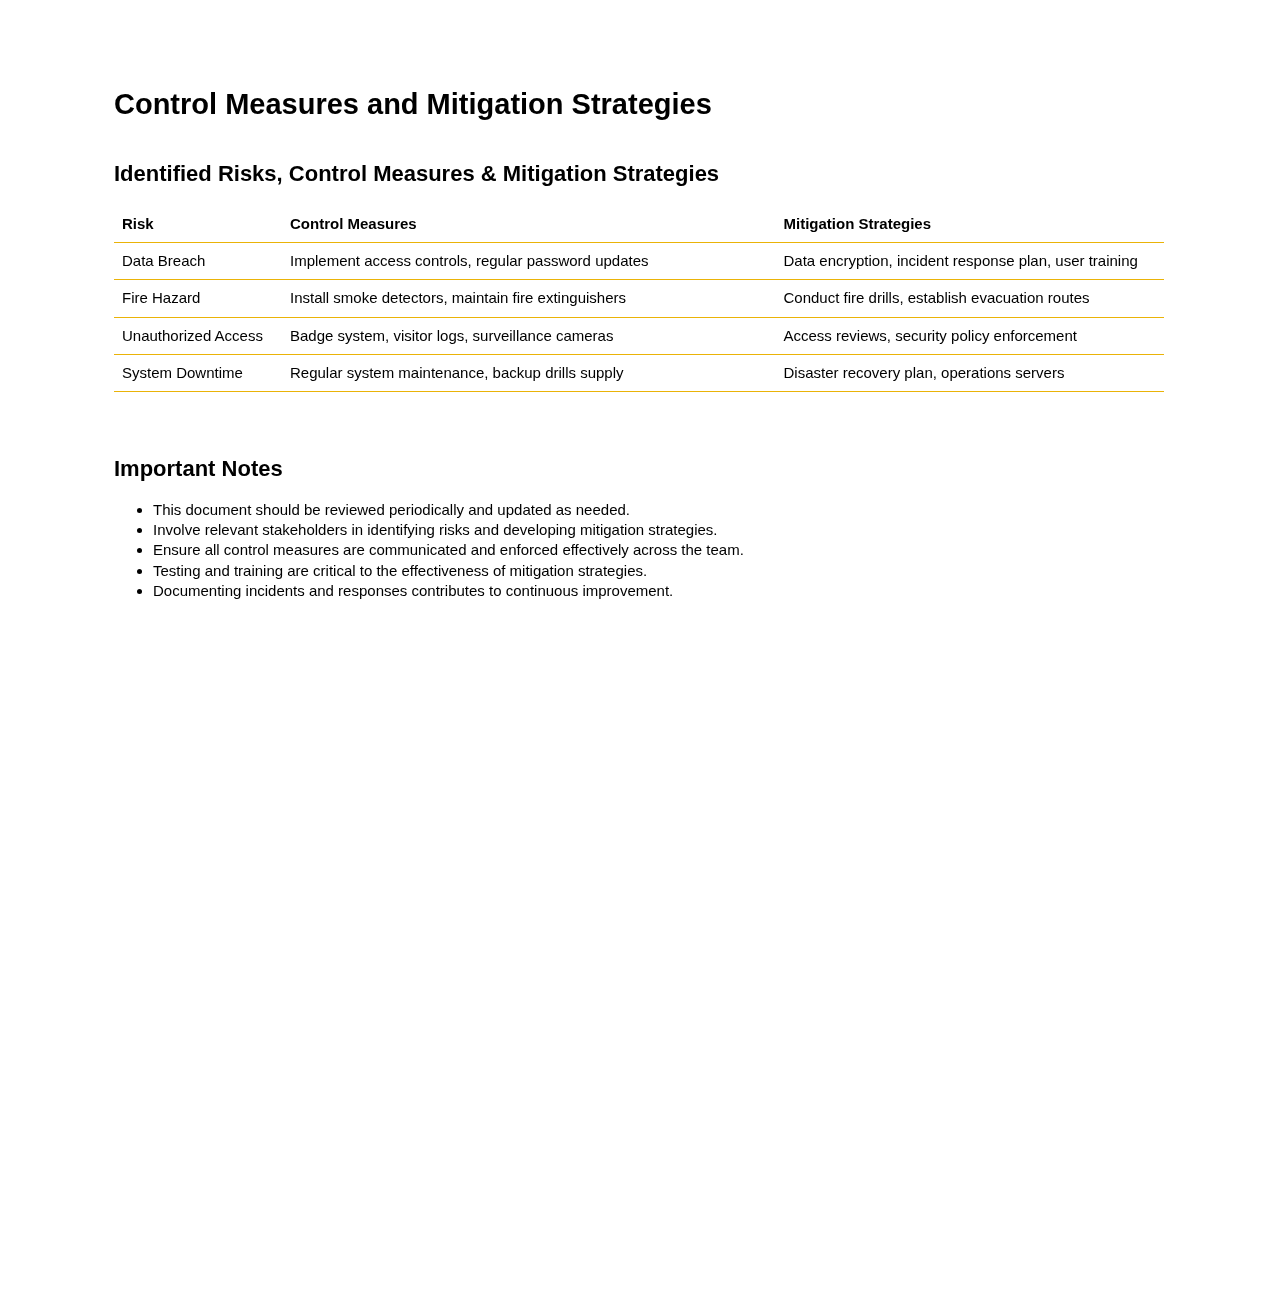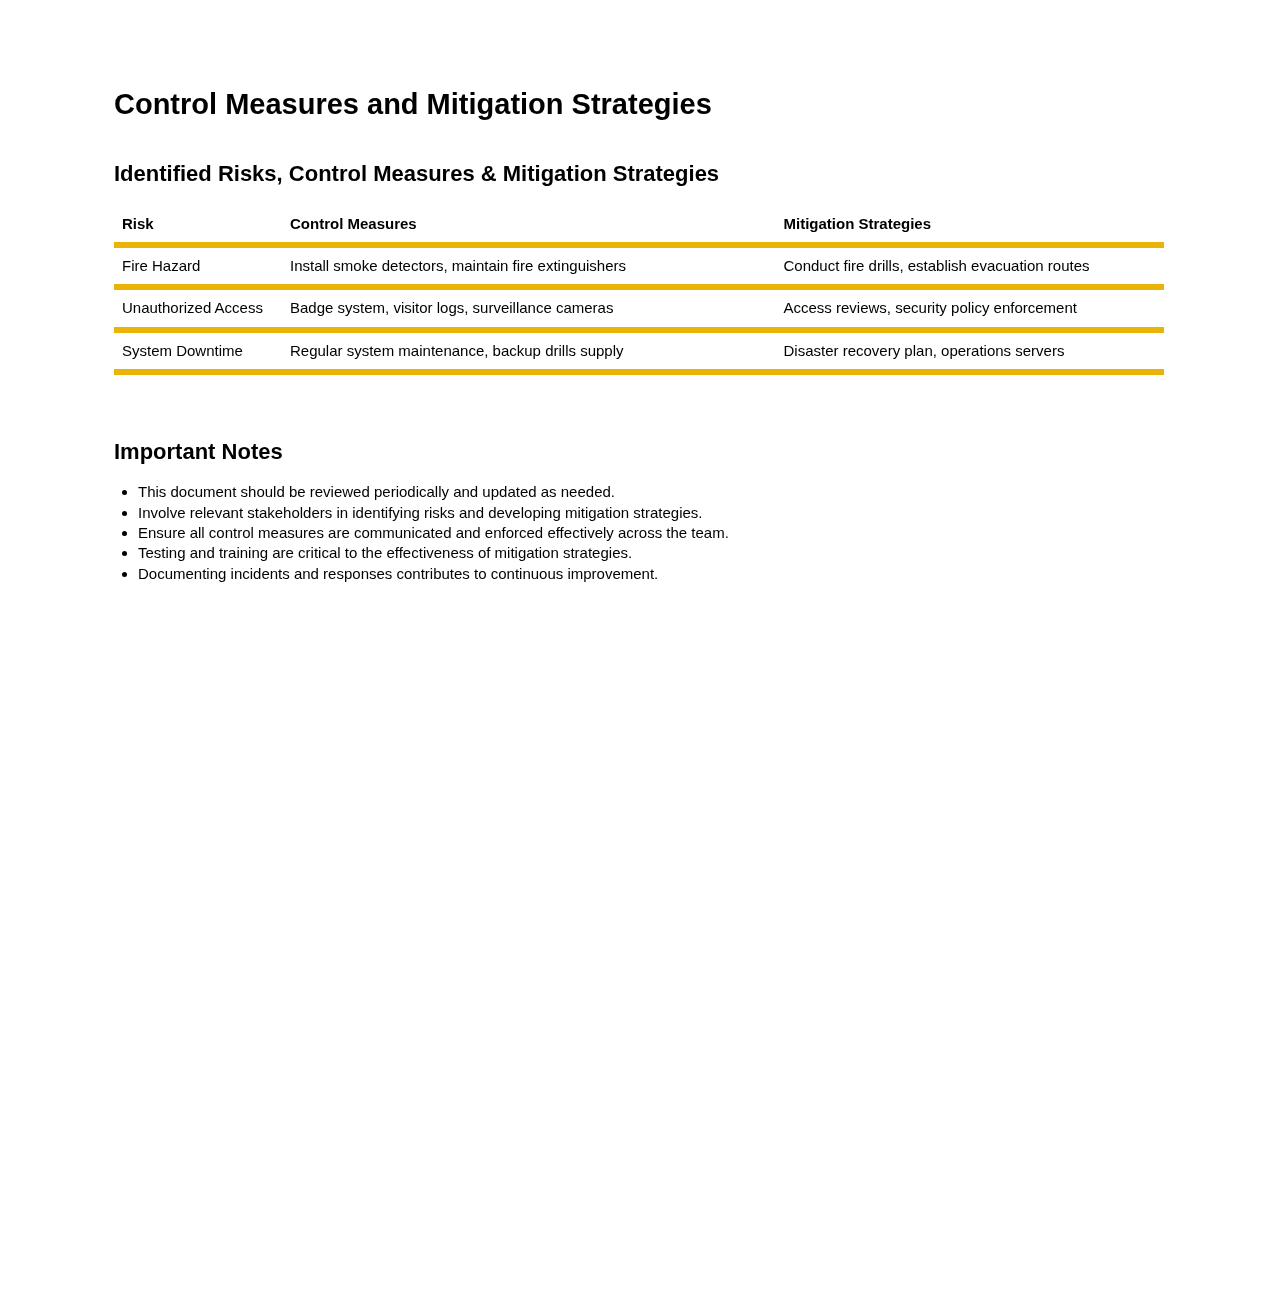--- a/index.html
+++ b/index.html
@@ -45,31 +45,31 @@
     border-collapse: collapse;
     width: 100%;
     font-size: 15px;
     margin-top: 18px;
   }
   table.risk-table th,
   table.risk-table td {
     text-align: left;
     vertical-align: middle;
     padding: 9px 8px;
-    border-bottom: 6px solid #eab308;
+    border-bottom: 1px solid #eab308;
     line-height: 1.22;
   }
   table.risk-table th {
     font-weight: bold;
   }
   col.col-risk { width: 16%; }
   col.col-control { width: 47%; }
   col.col-mitigation { width: 37%; }
   ul.notes-list {
-    margin: 0;
+    margin: 15px;
     padding-left: 24px;
     font-size: 15px;
     line-height: 1.22;
   }
   ul.notes-list li {
     margin: 0 0 2px 0;
   }
 </style>
 </head>
 <body>
@@ -91,20 +91,25 @@
         </colgroup>
         <thead>
           <tr>
             <th>Risk</th>
             <th>Control Measures</th>
             <th>Mitigation Strategies</th>
           </tr>
         </thead>
         <tbody>
           <tr>
+            <td>Data Breach</td>
+            <td>Implement access controls, regular password updates</td>
+            <td>Data encryption, incident response plan, user training</td>
+          </tr>
+          <tr>
             <td>Fire Hazard</td>
             <td>Install smoke detectors, maintain fire extinguishers</td>
             <td>Conduct fire drills, establish evacuation routes</td>
           </tr>
           <tr>
             <td>Unauthorized Access</td>
             <td>Badge system, visitor logs, surveillance cameras</td>
             <td>Access reviews, security policy enforcement</td>
           </tr>
           <tr>

